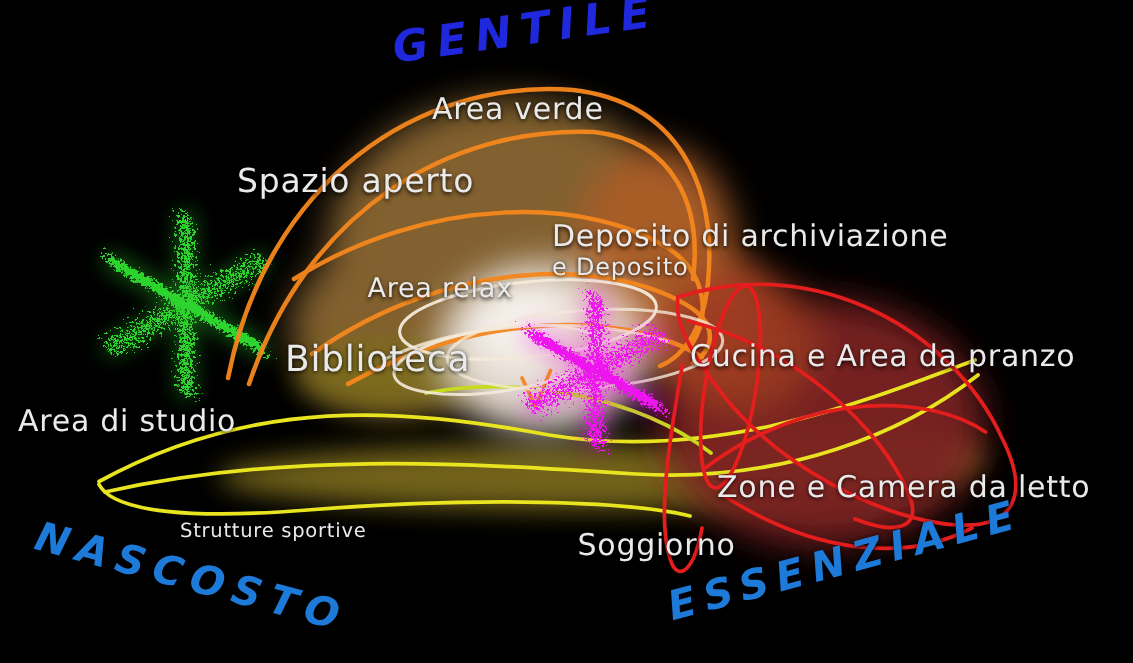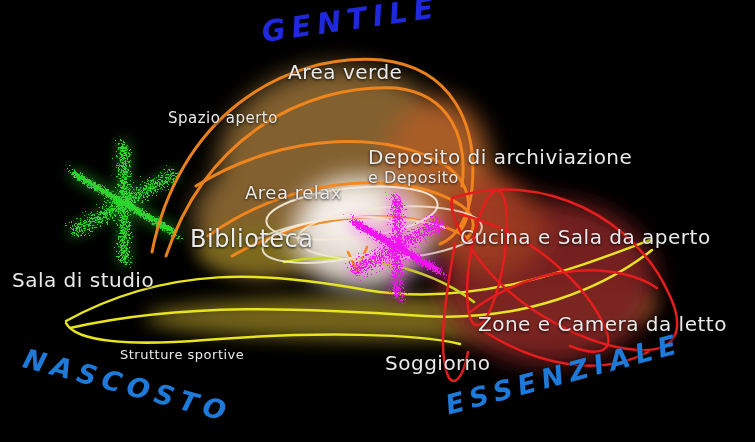--- a/index.html
+++ b/index.html
@@ -118,27 +118,27 @@
       <g filter="url(#spray)" stroke-width="7">
         <line x1="397" y1="199" x2="397" y2="295"></line>
         <line x1="355" y1="223" x2="439" y2="271"></line>
         <line x1="439" y1="223" x2="355" y2="271"></line>
       </g>
     </g>
   </svg>
 
   <div style="color: rgb(234, 234, 234);">
     <div class="lbl" style="left:288px;top:62px;font-size:20px">Area verde</div>
-    <div class="lbl" style="left:168px;top:111px;font-size:15px">Spazio aperto</div>
+    <div class="lbl" style="left:158px;top:111px;font-size:22px">Spazio aperto</div>
     <div class="lbl" style="left:368px;top:147px;font-size:20px">Deposito di archiviazione</div>
     <div class="lbl" style="left:368px;top:170px;font-size:16px">e Deposito</div>
     <div class="lbl" style="left:245px;top:184px;font-size:18px">Area relax</div>
     <div class="lbl" style="left:190px;top:227px;font-size:24px">Biblioteca</div>
-    <div class="lbl" style="left:460px;top:227px;font-size:20px">Cucina e Sala da aperto</div>
-    <div class="lbl" style="left:12px;top:270px;font-size:20px">Sala di studio</div>
+    <div class="lbl" style="left:460px;top:227px;font-size:20px">Cucina e Area da pranzo</div>
+    <div class="lbl" style="left:12px;top:270px;font-size:20px">Area di studio</div>
     <div class="lbl" style="left:478px;top:314px;font-size:20px">Zone e Camera da letto</div>
     <div class="lbl" style="left:120px;top:348px;font-size:13px">Strutture sportive</div>
     <div class="lbl" style="left:385px;top:353px;font-size:20px">Soggiorno</div>
   </div>
 
   <div class="axis" style="left: 262px; top: 18px; font-size: 29px; transform: rotate(-8deg); color: rgb(32, 40, 221);">GENTILE</div>
   <div class="axis" style="left: 24px; top: 344px; font-size: 27px; transform: rotate(15deg); color: rgb(30, 122, 216);">NASCOSTO</div>
   <div class="axis" style="left: 446px; top: 392px; font-size: 27px; transform: rotate(-15deg); color: rgb(30, 122, 216);">ESSENZIALE</div>
 
 </div>

